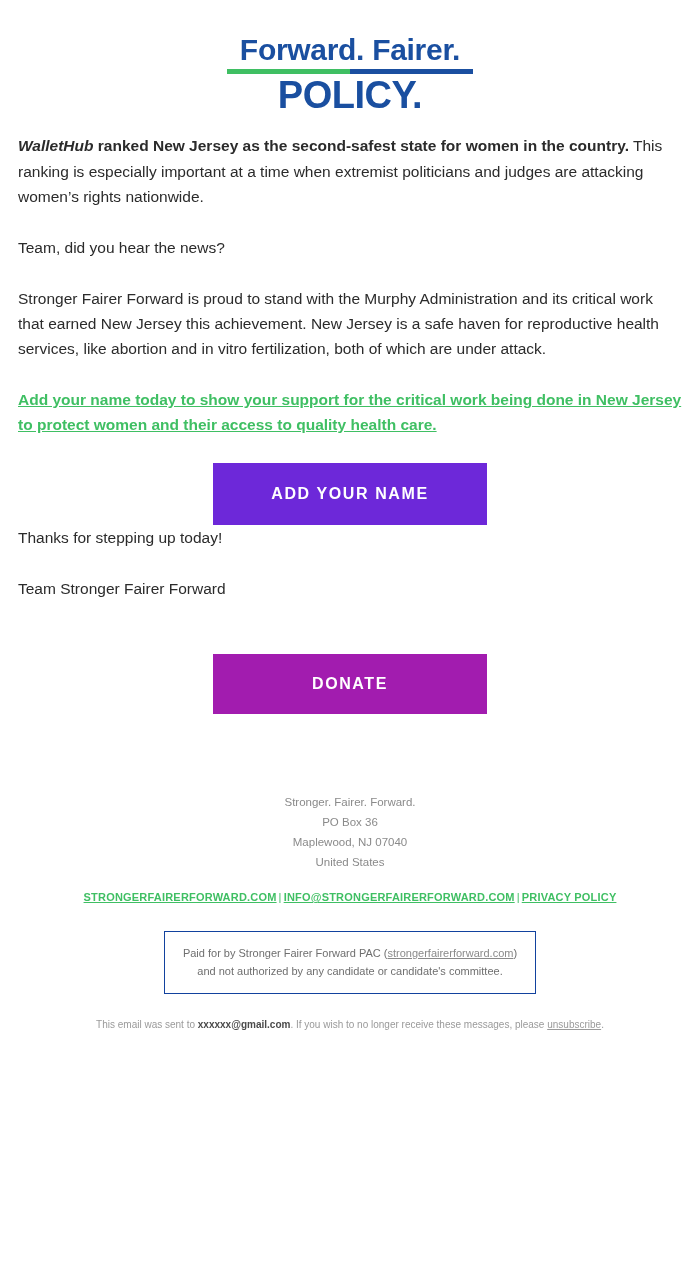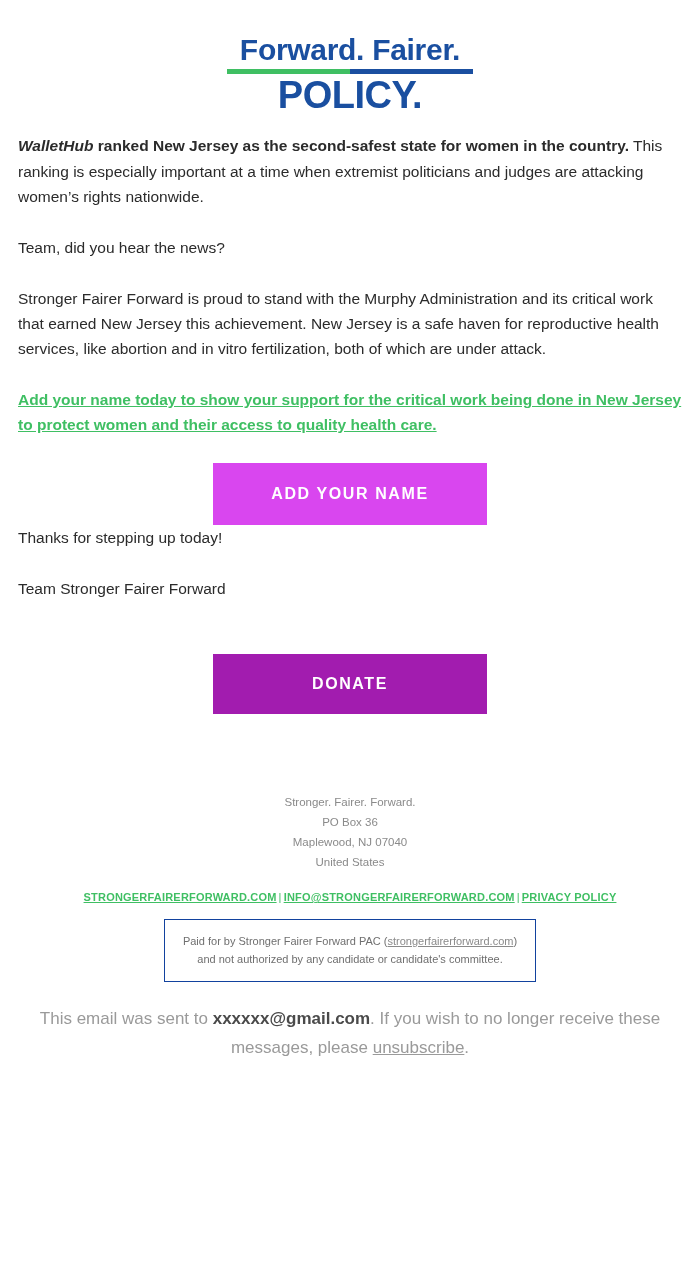--- a/index.html
+++ b/index.html
@@ -82,21 +82,21 @@
   }
   .btn {
     display: inline-block;
     text-decoration: none;
     font-weight: bold;
     letter-spacing: 1.6px;
     text-align: center;
     box-sizing: border-box;
   }
   .btn-primary {
-    background: #d946ef;
+    background: #6d28d9;
     color: #ffffff;
     font-size: 16px;
     width: 274px;
     padding: 22px 0;
   }
   .btn-donate {
     background: #a21caf;
     color: #ffffff;
     font-size: 16px;
     width: 274px;
@@ -122,37 +122,37 @@
   .footer-links a {
     color: #3fbf63;
     text-decoration: underline;
     font-weight: bold;
   }
   .footer-links .sep {
     color: #3fbf63;
     padding: 0 2px;
   }
   .disclaimer-box {
-    margin: 12px auto 0 auto;
+    margin: 24px auto 0 auto;
     width: 372px;
     box-sizing: border-box;
     border: 1px solid #12429e;
     padding: 12px 14px;
     font-size: 11px;
     line-height: 1.65;
     color: #6f6f6f;
     text-align: center;
   }
   .disclaimer-box a {
     color: #8a8a8a;
     text-decoration: underline;
   }
   .sent-to {
     margin-top: 22px;
-    font-size: 17px;
+    font-size: 10px;
     color: #9a9a9a;
   }
   .sent-to .email-addr { color: #4a4a4a; font-weight: bold; }
   .sent-to a { color: #9a9a9a; text-decoration: underline; }
 </style>
 </head>
 <body>
 
 <div class="email-wrap">
 

